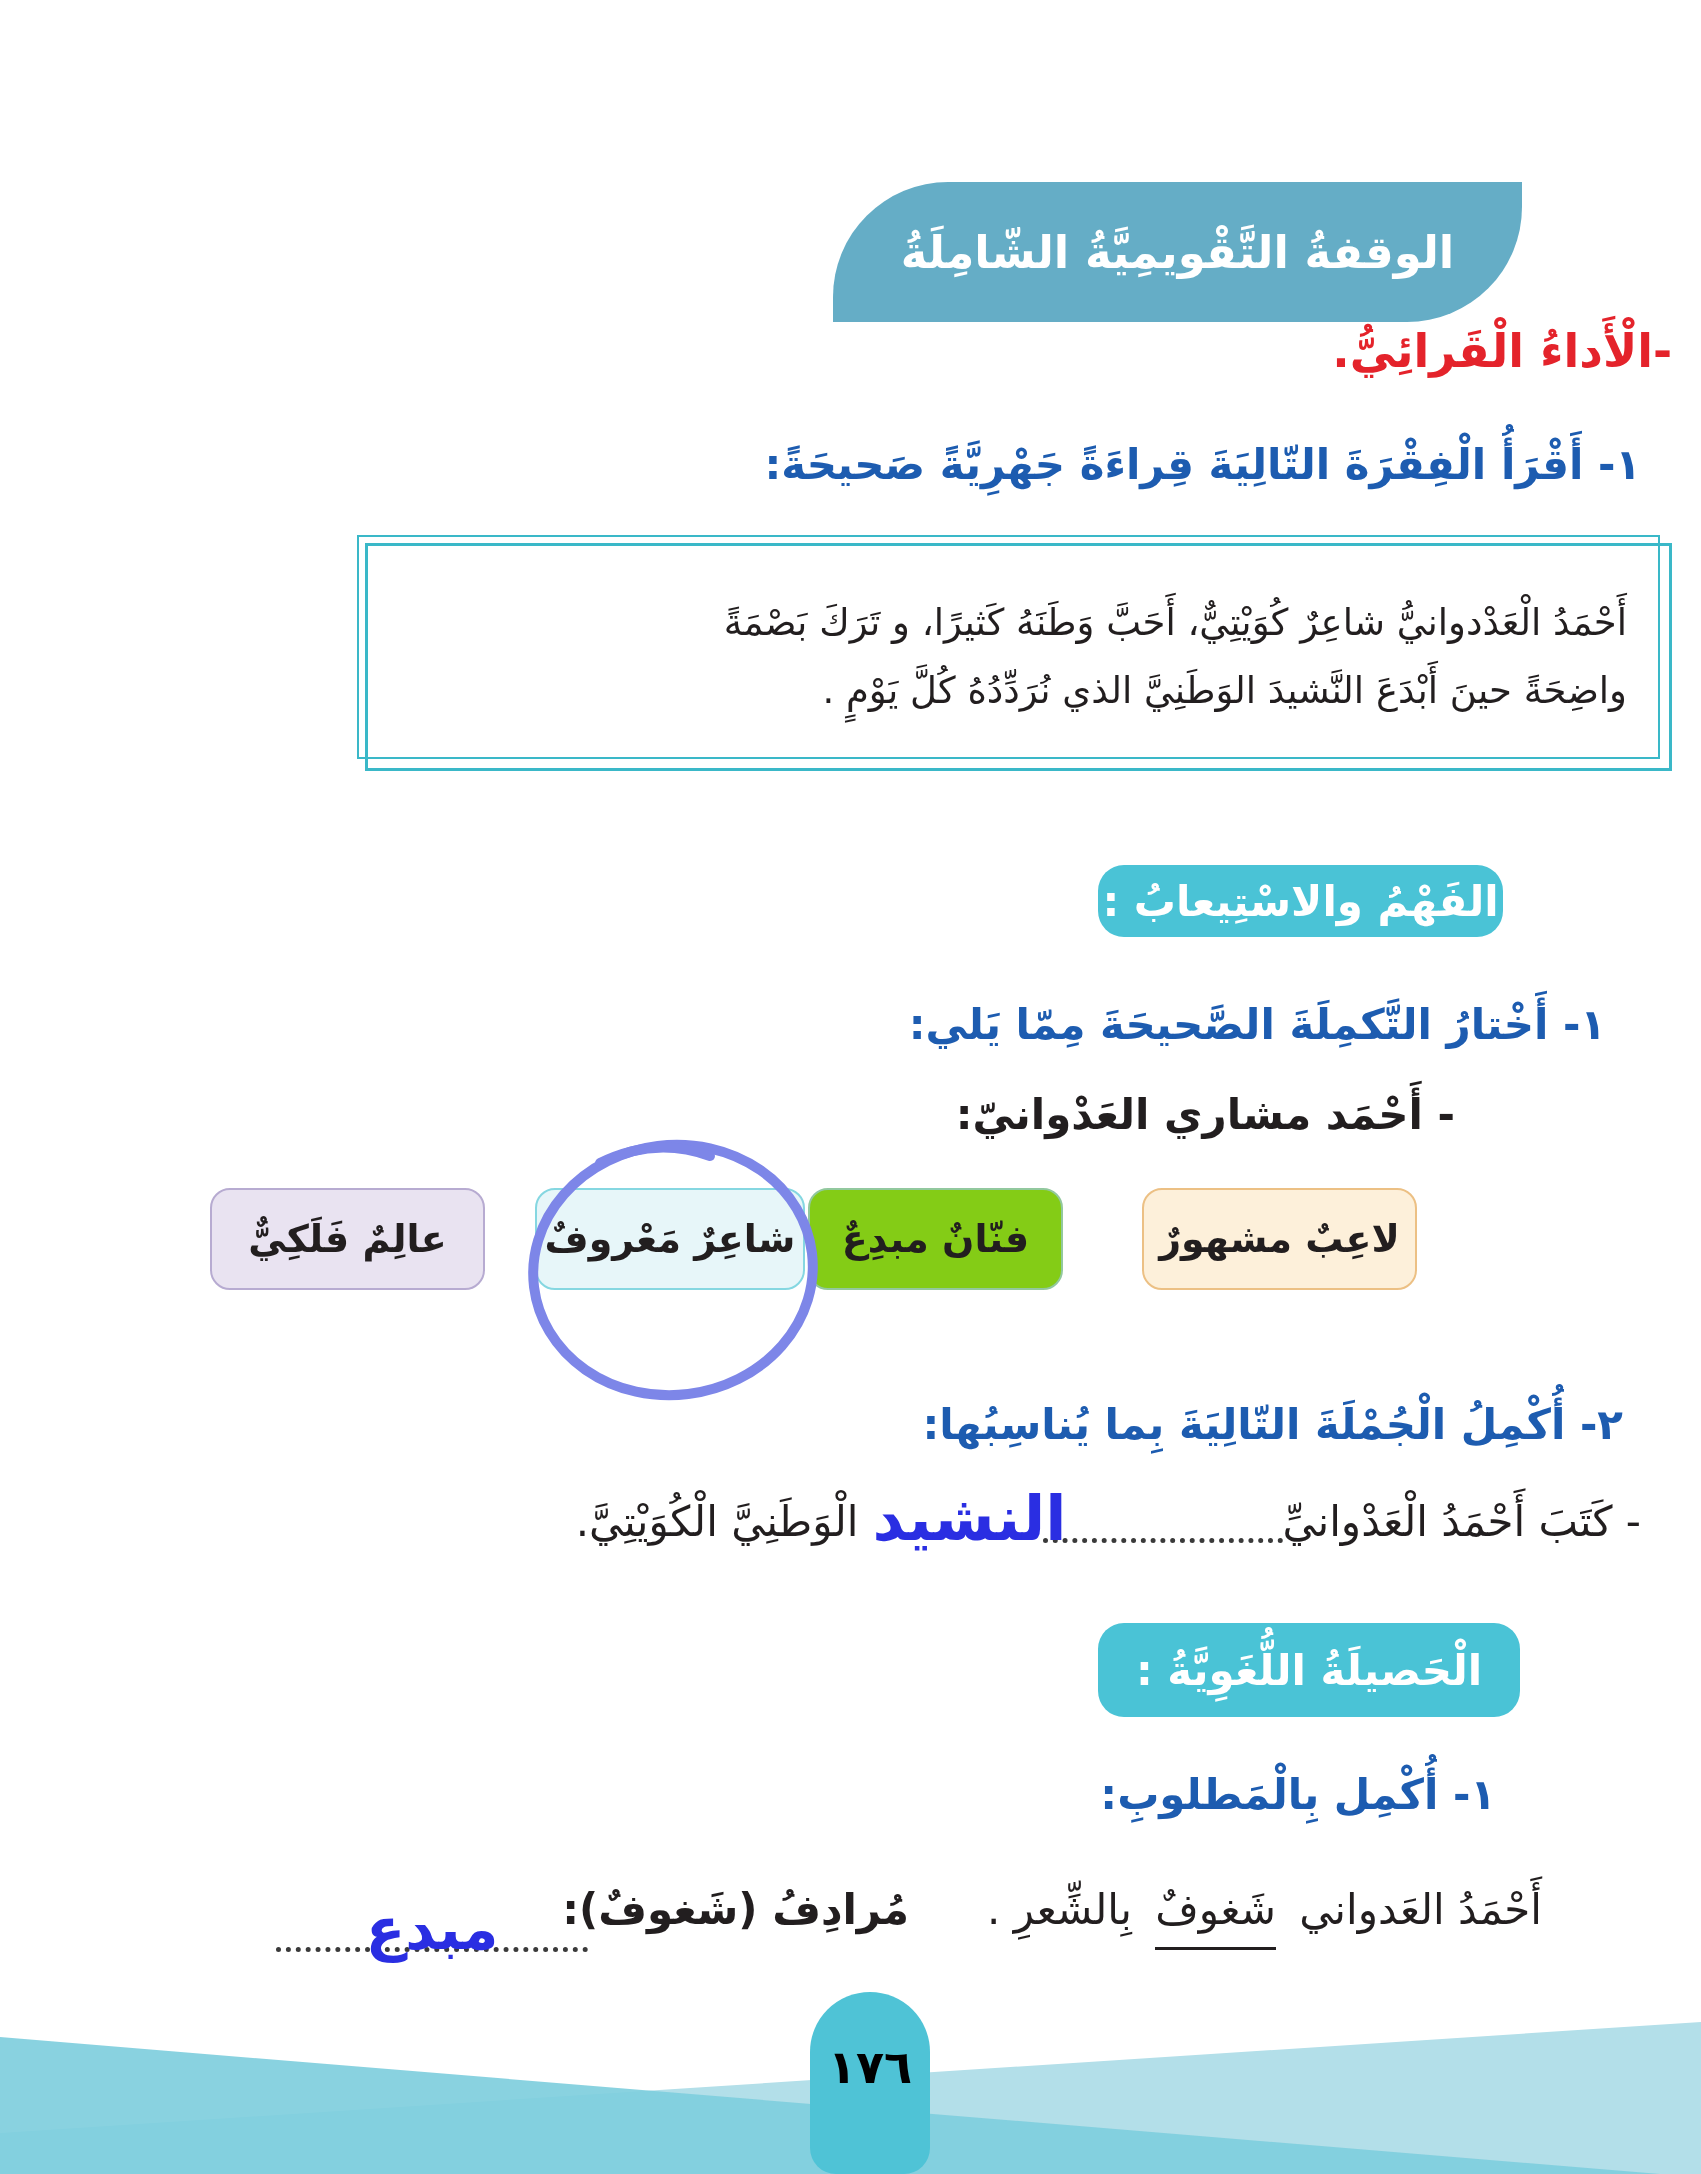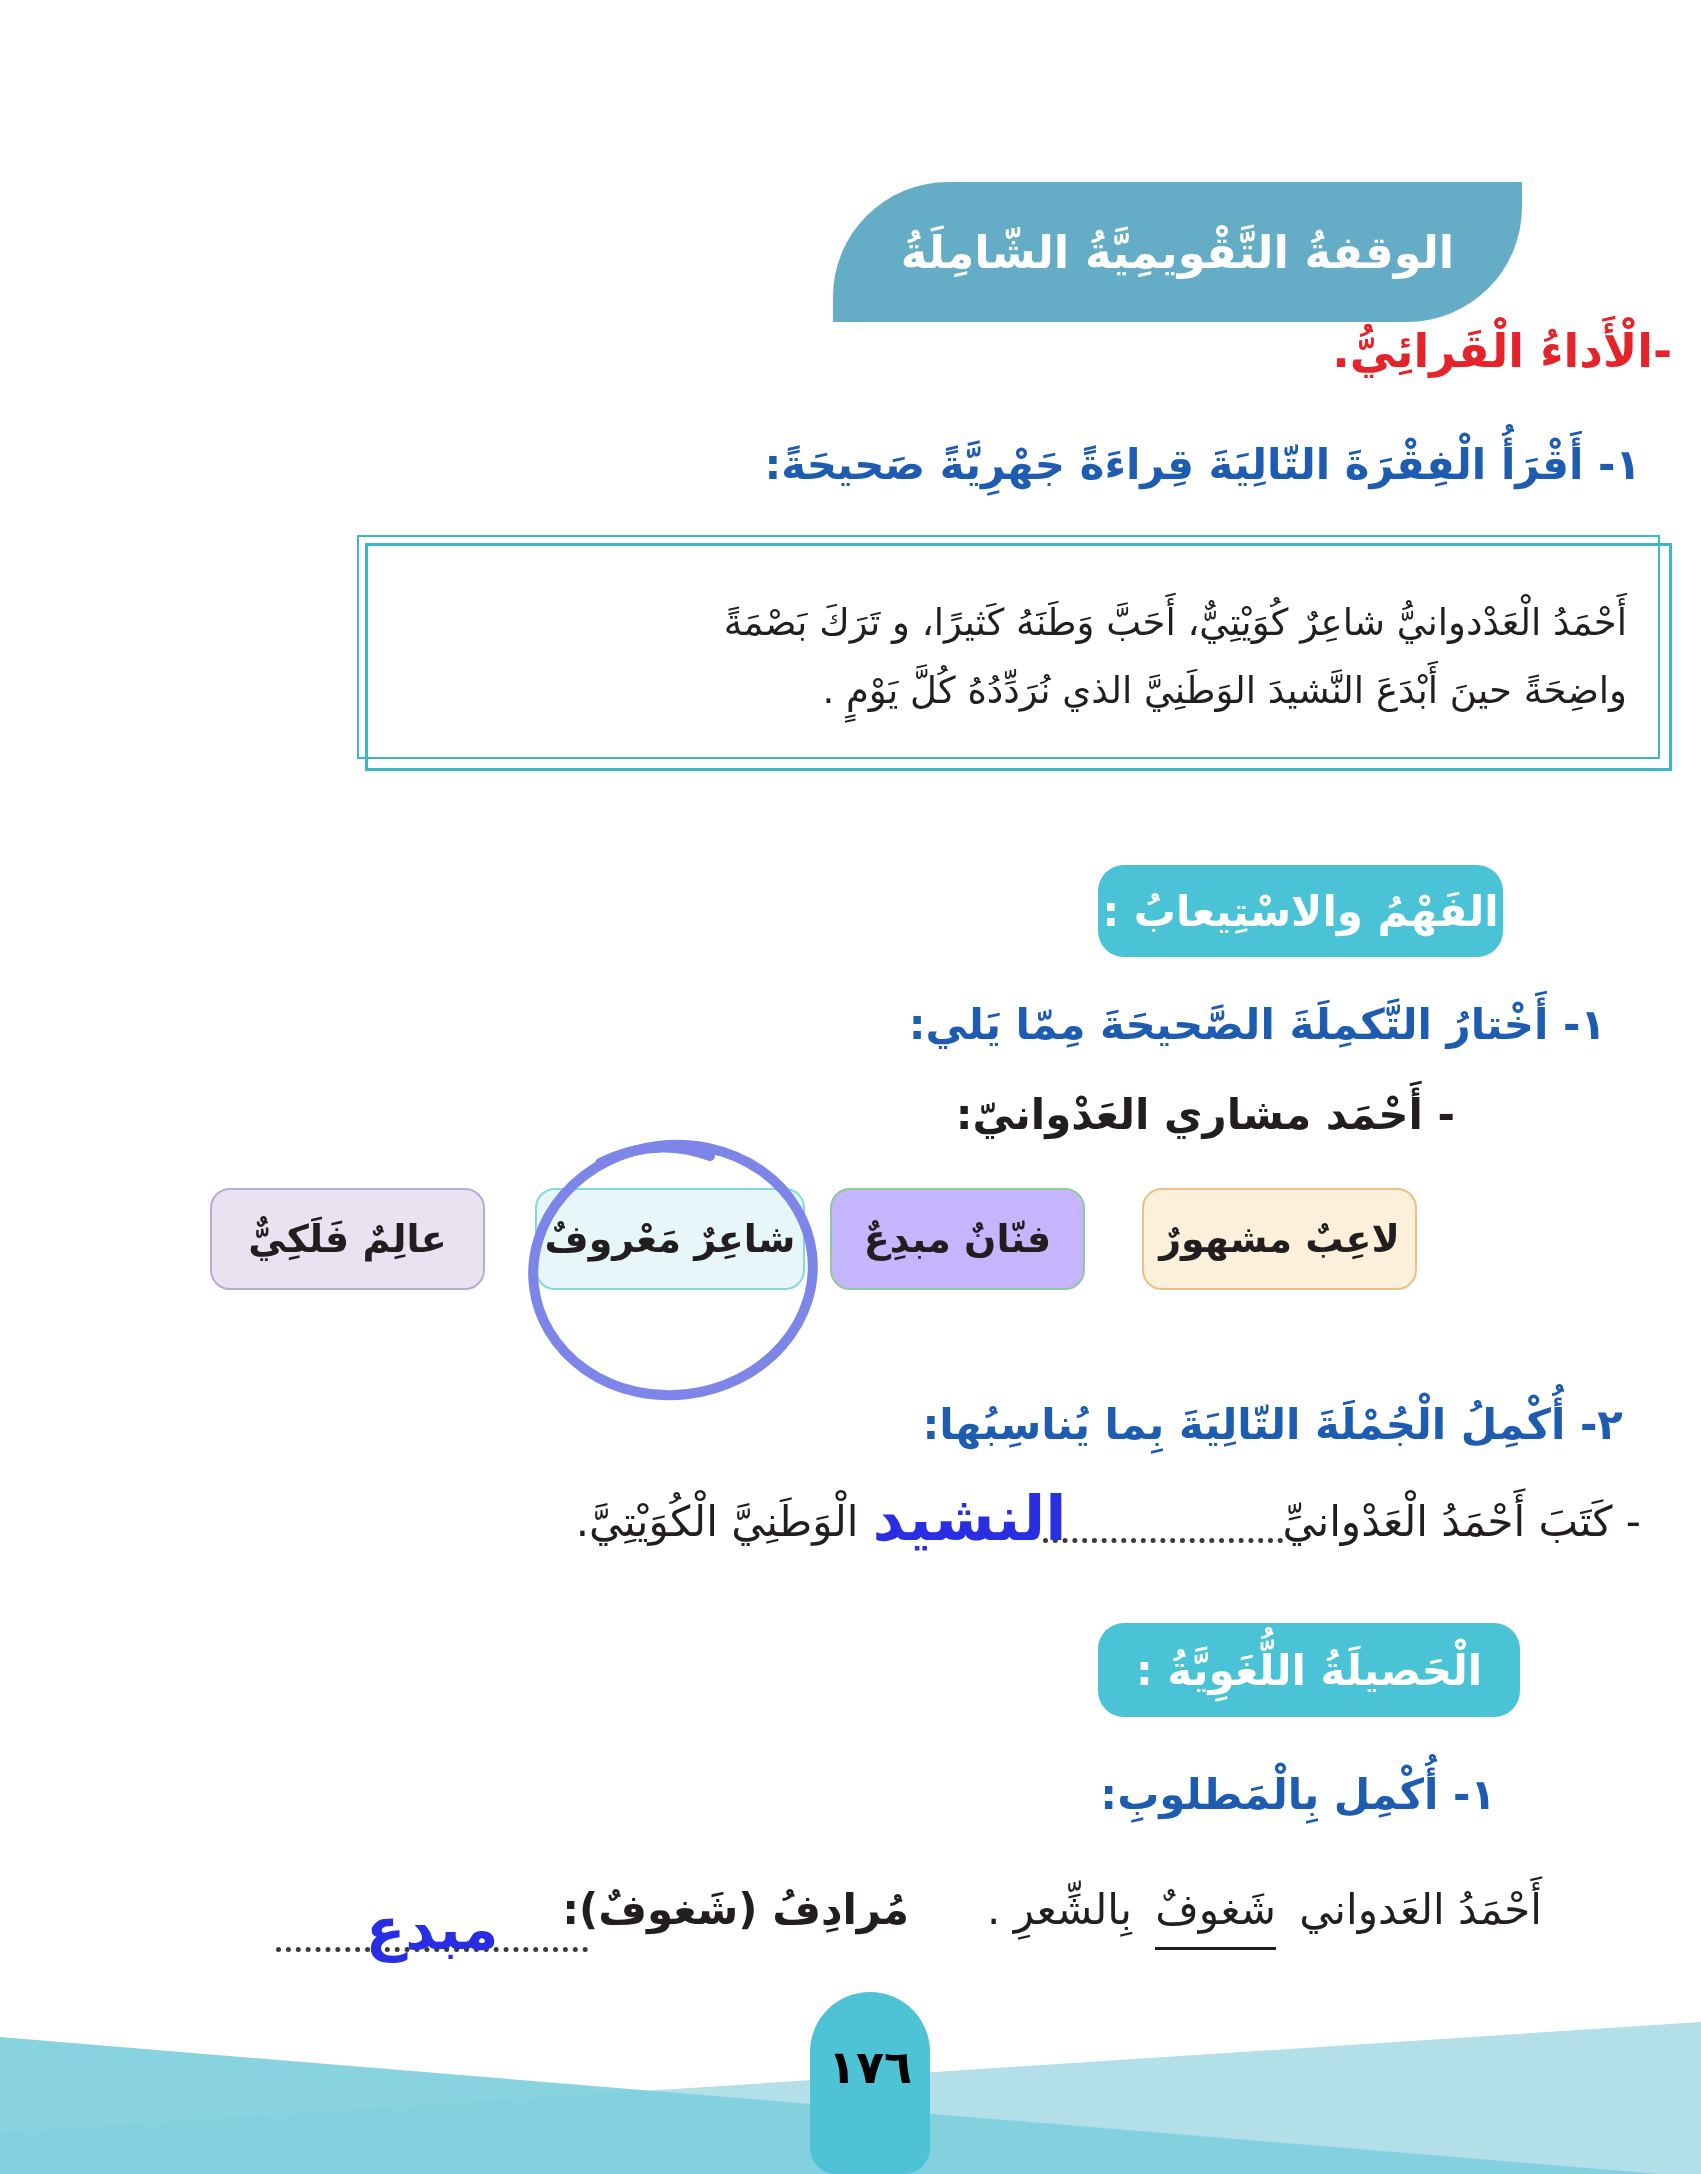--- a/index.html
+++ b/index.html
@@ -33,33 +33,33 @@
     padding:0 42px;text-align:right;
   }
   .passage p{margin:0;font-size:37px;line-height:1.35;color:#221e1f;white-space:nowrap;}
 
   
   .banner-sub{
     position:absolute;left:1098px;background:#4ac3d6;border-radius:26px;
     display:flex;align-items:center;justify-content:center;
   }
   .banner-sub span{color:#ffffff;font-size:42px;font-weight:bold;white-space:nowrap;}
-  #banner-comp{top:865px;width:405px;height:92px;}
+  #banner-comp{top:865px;width:405px;height:72px;}
   #banner-vocab{top:1623px;width:422px;height:94px;}
 
   .prompt-black{position:absolute;right:246px;top:1090px;font-size:42px;font-weight:bold;white-space:nowrap;}
 
   
   .opt{
     position:absolute;top:1188px;height:102px;border-radius:20px;
     display:flex;align-items:center;justify-content:center;
     font-size:38px;font-weight:bold;color:#221e1f;border:2px solid;box-sizing:border-box;white-space:nowrap;
   }
   #opt-player{left:1142px;width:275px;background:#fdf0da;border-color:#ecc084;}
-  #opt-artist{left:830px;width:255px;background:#c4b5fd;border-color:#92c89e;}
+  #opt-artist{left:808px;width:255px;background:#84cc16;border-color:#92c89e;}
   #opt-poet{left:535px;width:270px;background:#e7f6f9;border-color:#85d7e1;}
   #opt-scientist{left:210px;width:275px;background:#e9e3f1;border-color:#b7abd1;}
 
   .circle-svg{position:absolute;left:505px;top:1128px;width:340px;height:290px;pointer-events:none;}
 
   
   .fill-line{
     position:absolute;right:60px;top:1478px;display:flex;align-items:baseline;
     font-size:42px;direction:rtl;white-space:nowrap;
   }

